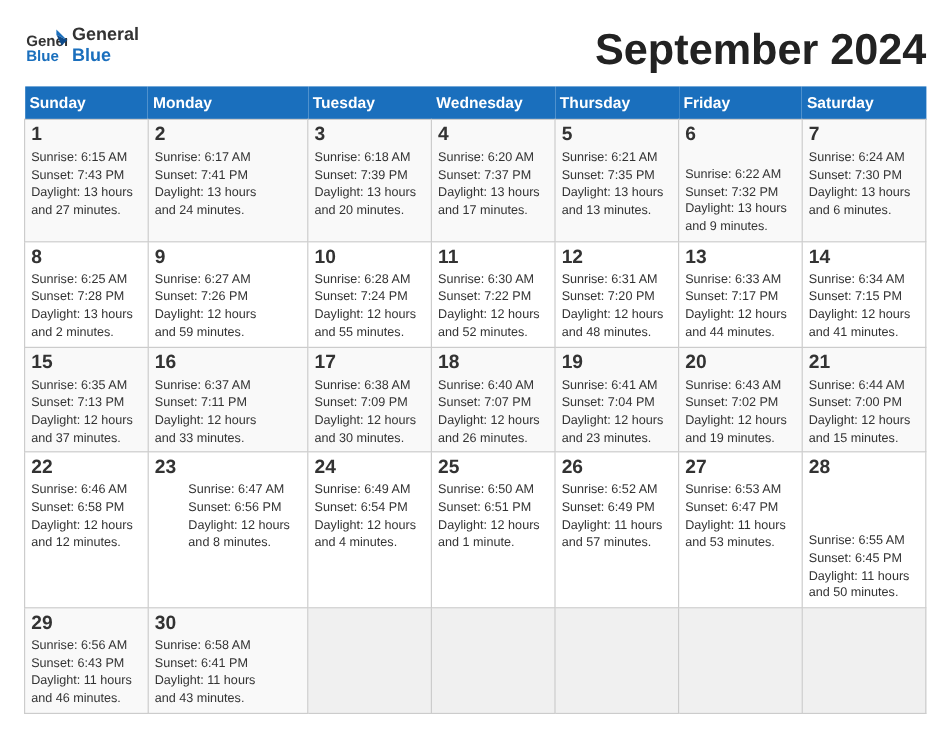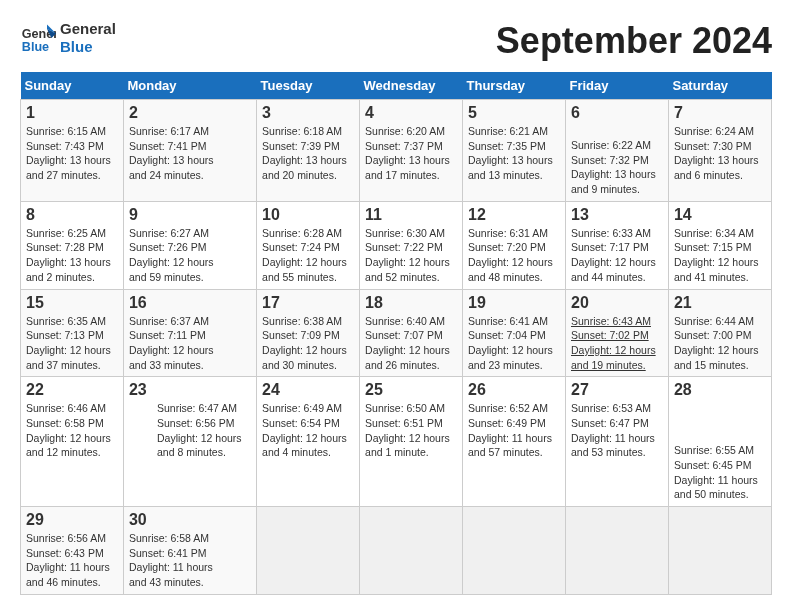--- a/index.html
+++ b/index.html
@@ -245,21 +245,21 @@
         </td>
         <td>
           <span class="day-number">19</span>
           <div class="day-info" style="white-space: pre-line;">Sunrise: 6:41 AM
 Sunset: 7:04 PM
 Daylight: 12 hours
 and 23 minutes.</div>
         </td>
         <td>
           <span class="day-number">20</span>
-          <div class="day-info" style="white-space: pre-line; text-decoration: underline;">Sunrise: 6:43 AM
+          <div class="day-info" style="white-space: pre-line;">Sunrise: 6:43 AM
 Sunset: 7:02 PM
 Daylight: 12 hours
 and 19 minutes.</div>
         </td>
         <td>
           <span class="day-number">21</span>
           <div class="day-info" style="white-space: pre-line;">Sunrise: 6:44 AM
 Sunset: 7:00 PM
 Daylight: 12 hours
 and 15 minutes.</div>

